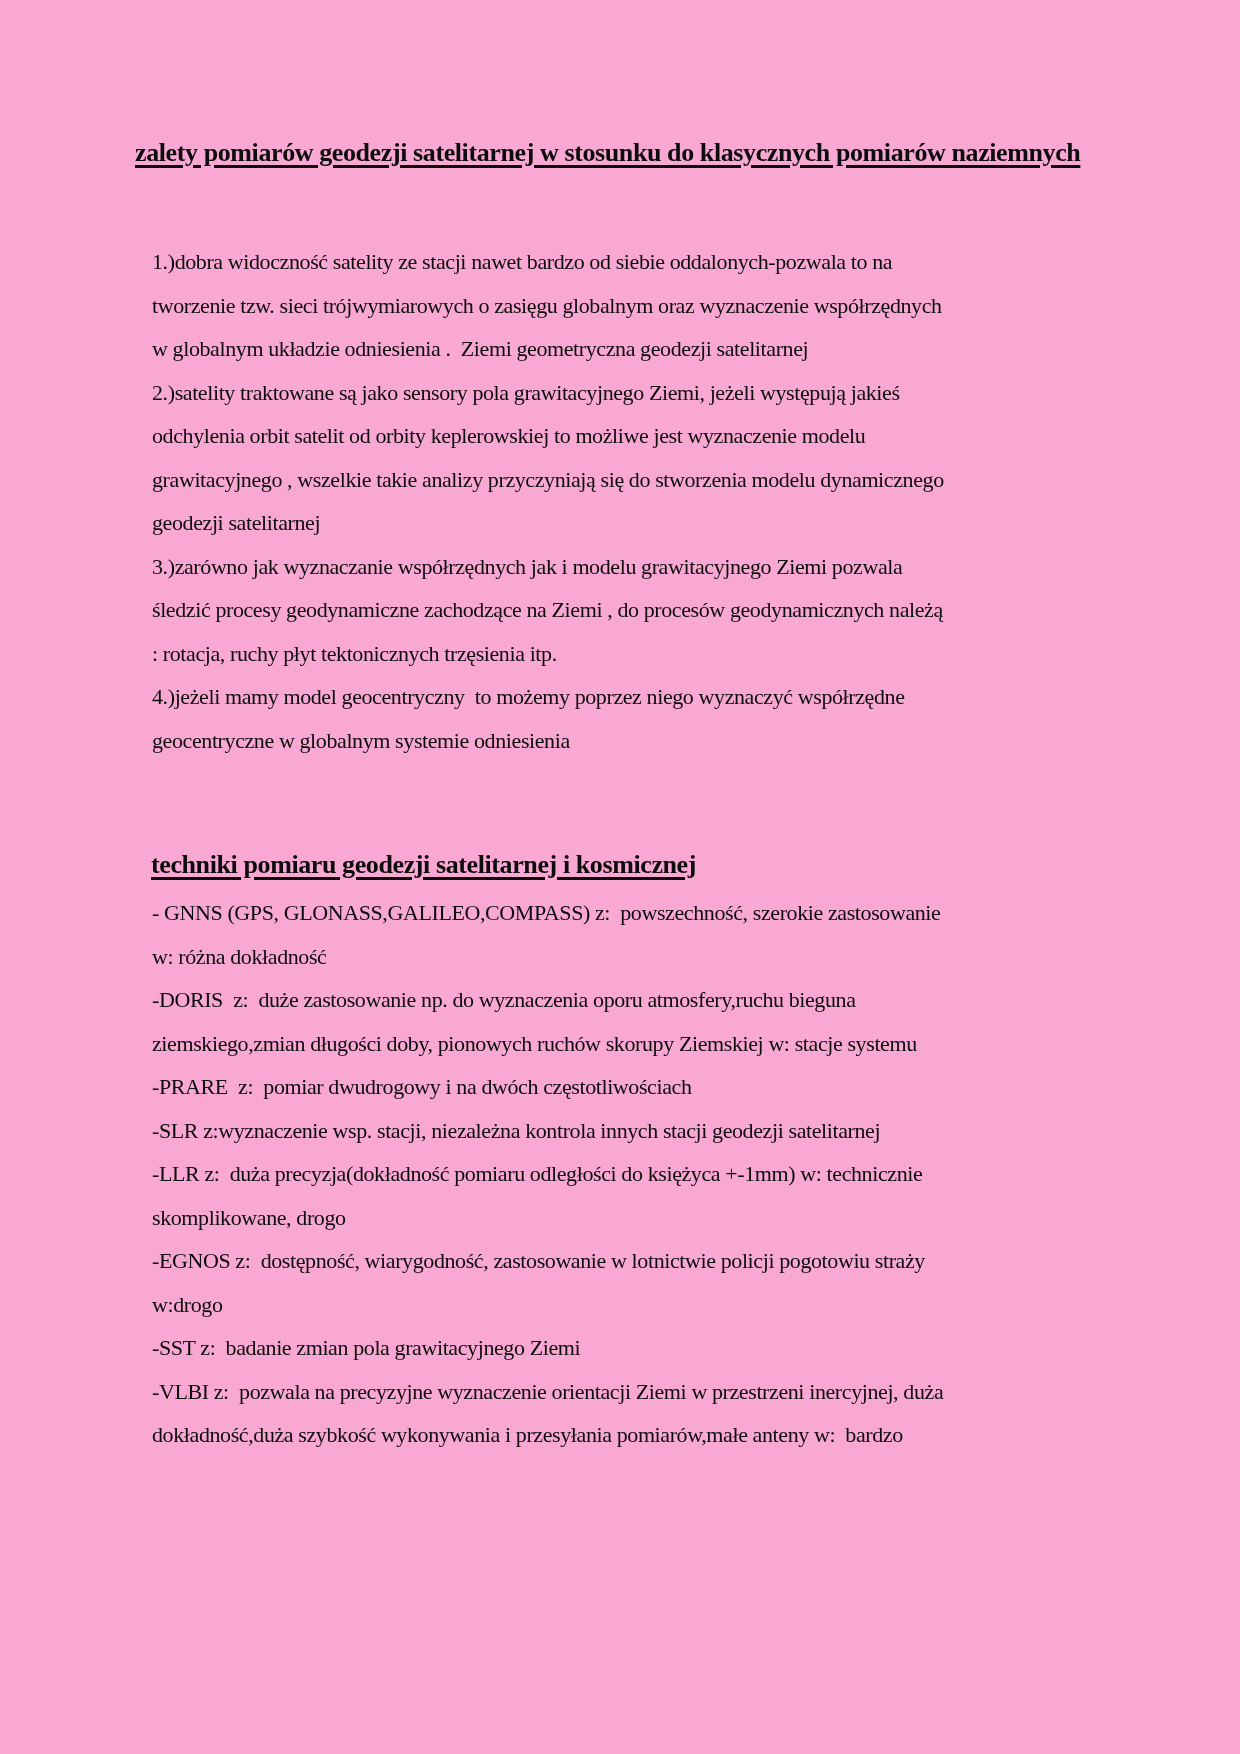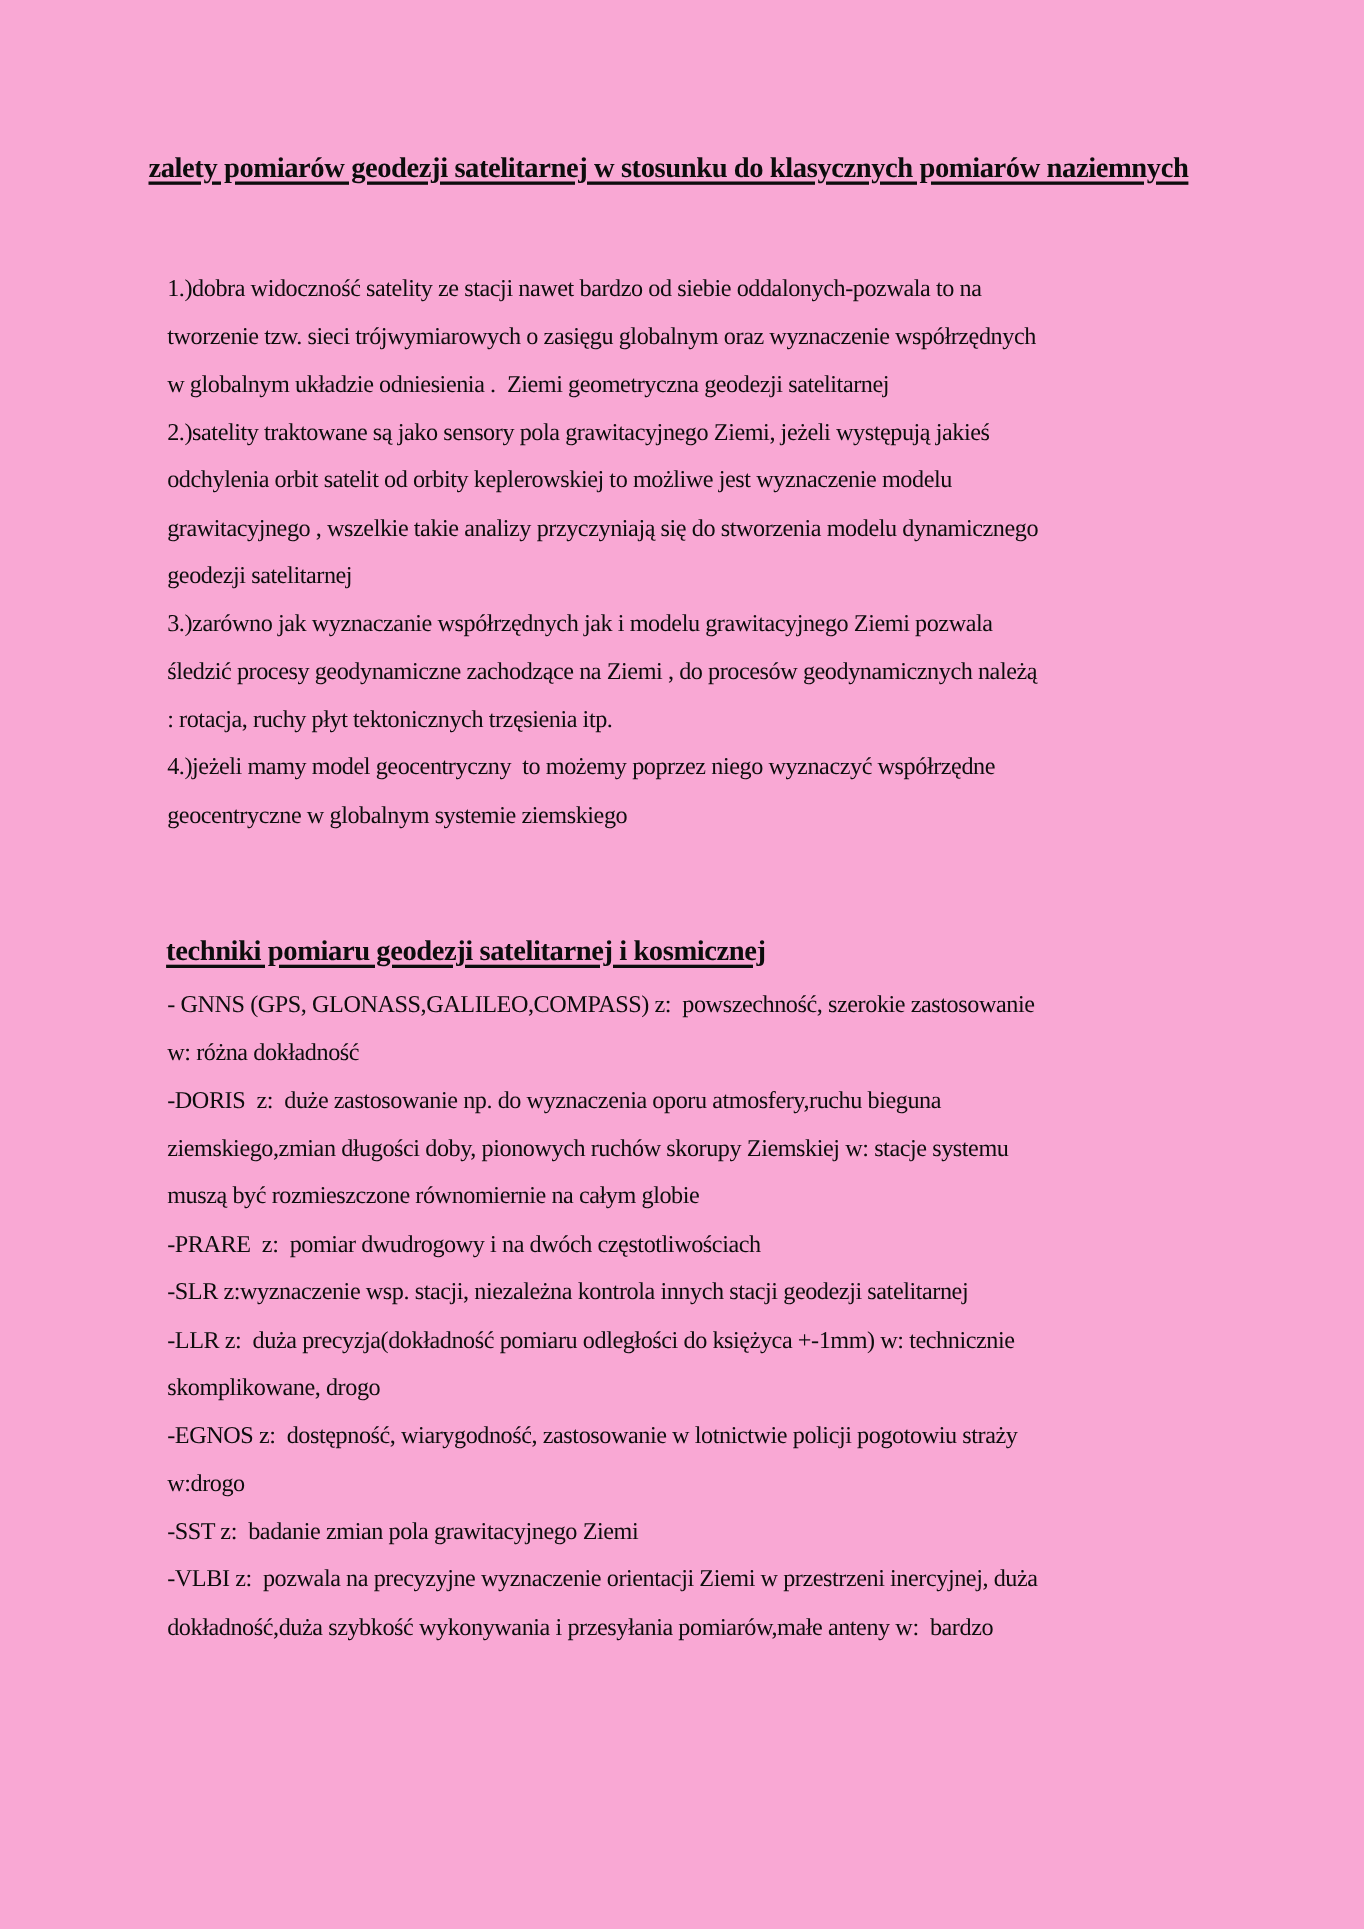--- a/index.html
+++ b/index.html
@@ -67,31 +67,30 @@
       <div class="line">tworzenie tzw. sieci trójwymiarowych o zasięgu globalnym oraz wyznaczenie współrzędnych</div>
       <div class="line">w globalnym układzie odniesienia .  Ziemi geometryczna geodezji satelitarnej</div>
       <div class="line">2.)satelity traktowane są jako sensory pola grawitacyjnego Ziemi, jeżeli występują jakieś</div>
       <div class="line">odchylenia orbit satelit od orbity keplerowskiej to możliwe jest wyznaczenie modelu</div>
       <div class="line">grawitacyjnego , wszelkie takie analizy przyczyniają się do stworzenia modelu dynamicznego</div>
       <div class="line">geodezji satelitarnej</div>
       <div class="line">3.)zarówno jak wyznaczanie współrzędnych jak i modelu grawitacyjnego Ziemi pozwala</div>
       <div class="line">śledzić procesy geodynamiczne zachodzące na Ziemi , do procesów geodynamicznych należą</div>
       <div class="line">: rotacja, ruchy płyt tektonicznych trzęsienia itp.</div>
       <div class="line">4.)jeżeli mamy model geocentryczny  to możemy poprzez niego wyznaczyć współrzędne</div>
-      <div class="line">geocentryczne w globalnym systemie ziemskiego</div>
+      <div class="line">geocentryczne w globalnym systemie odniesienia</div>
     </div>
 
   <div class="section-heading">techniki pomiaru geodezji satelitarnej i kosmicznej</div>
 
   <div class="para para-techniques">
       <div class="line">- GNNS (GPS, GLONASS,GALILEO,COMPASS) z:  powszechność, szerokie zastosowanie</div>
       <div class="line">w: różna dokładność</div>
       <div class="line">-DORIS  z:  duże zastosowanie np. do wyznaczenia oporu atmosfery,ruchu bieguna</div>
       <div class="line">ziemskiego,zmian długości doby, pionowych ruchów skorupy Ziemskiej w: stacje systemu</div>
-      <div class="line">muszą być rozmieszczone równomiernie na całym globie</div>
       <div class="line">-PRARE  z:  pomiar dwudrogowy i na dwóch częstotliwościach</div>
       <div class="line">-SLR z:wyznaczenie wsp. stacji, niezależna kontrola innych stacji geodezji satelitarnej</div>
       <div class="line">-LLR z:  duża precyzja(dokładność pomiaru odległości do księżyca +-1mm) w: technicznie</div>
       <div class="line">skomplikowane, drogo</div>
       <div class="line">-EGNOS z:  dostępność, wiarygodność, zastosowanie w lotnictwie policji pogotowiu straży</div>
       <div class="line">w:drogo</div>
       <div class="line">-SST z:  badanie zmian pola grawitacyjnego Ziemi</div>
       <div class="line">-VLBI z:  pozwala na precyzyjne wyznaczenie orientacji Ziemi w przestrzeni inercyjnej, duża</div>
       <div class="line">dokładność,duża szybkość wykonywania i przesyłania pomiarów,małe anteny w:  bardzo</div>
     </div>

